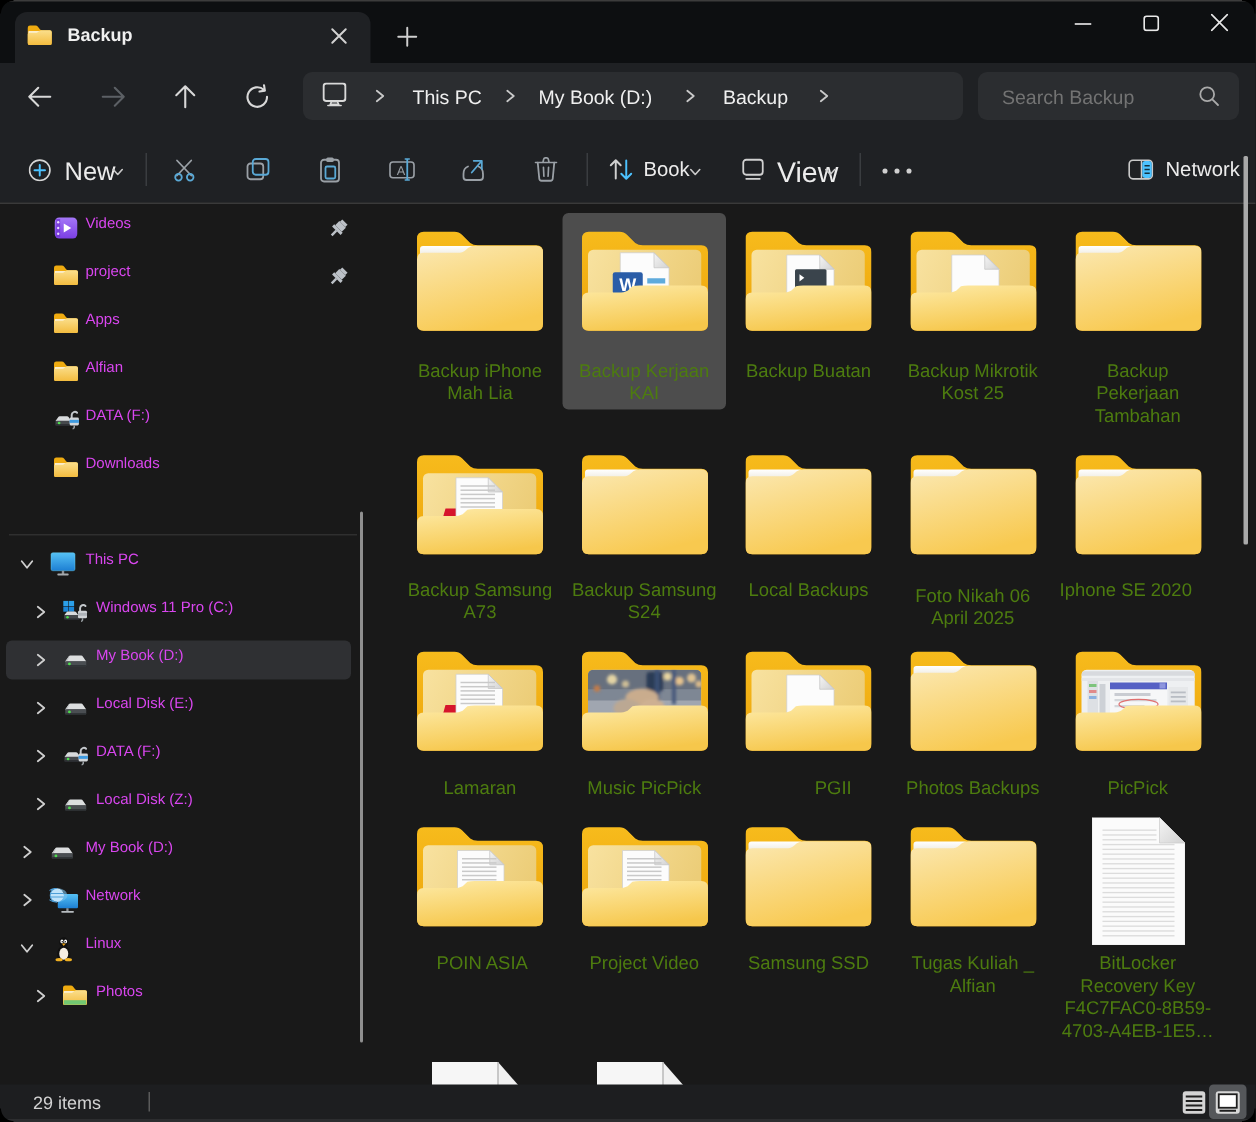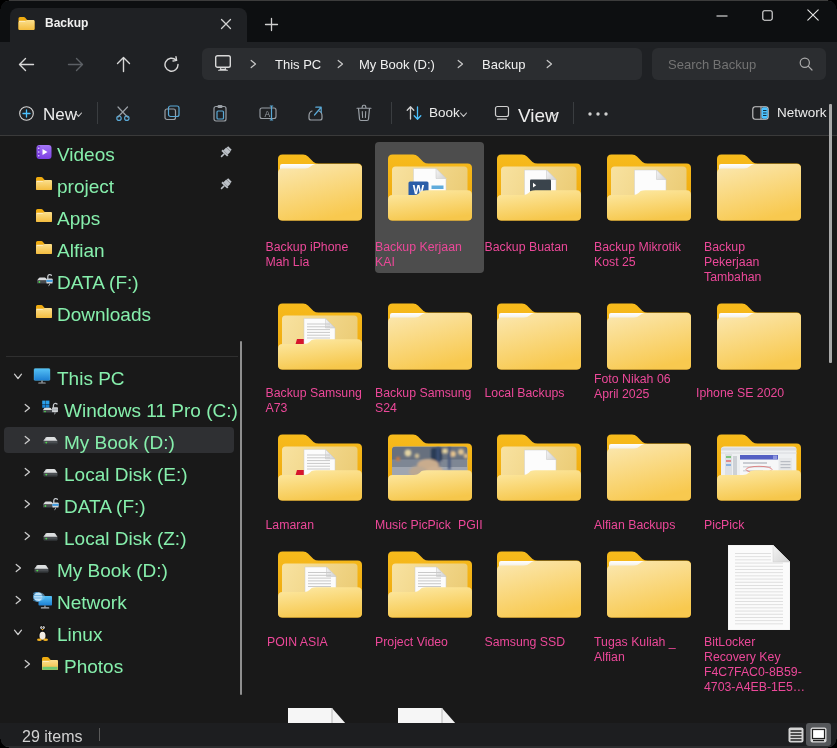--- a/index.html
+++ b/index.html
@@ -1,19 +1,19 @@
 <!DOCTYPE html>
 <html><head><meta charset="utf-8"><style>
 
 *{margin:0;padding:0;box-sizing:border-box}
 html,body{width:837px;height:748px;overflow:hidden;background:#191919;
  font-family:"Liberation Sans",sans-serif;}
 .abs{position:absolute}
-.lbl{position:absolute;text-align:left;font-size:12.3px;line-height:15.2px;color:#ec4899;width:109px}
-.sideitem{position:absolute;color:#86efac;font-size:19px;white-space:nowrap}
+.lbl{position:absolute;text-align:center;font-size:12.3px;line-height:15.2px;color:#4d7c0f;width:109px}
+.sideitem{position:absolute;color:#d946ef;font-size:10px;white-space:nowrap}
 
 </style></head><body>
 
 <svg width="0" height="0" style="position:absolute">
 <defs>
 <linearGradient id="gTab" x1="0" y1="0" x2="0" y2="1">
  <stop offset="0" stop-color="#f7bb1c"></stop>
         <stop offset="1" stop-color="#eca40c"></stop>
 </linearGradient>
 <linearGradient id="gFront" x1="0.12" y1="0" x2="0.5" y2="1">
@@ -442,21 +442,21 @@
     <path d="M0,61.5 L0,5 Q0,0.5 4.5,0.5 L25,0.5 Q28,0.5 30,2.5 L35.5,8 Q37.5,9.5 40.5,9.5 L79.5,9.5 Q84,9.5 84,14 L84,61.5 Q84,66.5 79.5,66.5 L4.5,66.5 Q0,66.5 0,61.5 Z" fill="url(#gTab)"></path>
     <rect x="2" y="10" width="36" height="7" rx="2" fill="url(#gWhite)"></rect>
     <path d="M0,62 L0,19 Q0,14.5 4.5,14.5 L27,14.5 Q30.5,14.5 32.5,12.6 L34.2,11.2 Q36.2,9.9 39,9.9 L79.5,9.9 Q84,9.9 84,14.4 L84,62 Q84,66.5 79.5,66.5 L4.5,66.5 Q0,66.5 0,62 Z" fill="url(#gFront)"></path>
   </svg>
 <div class="lbl" style="left:484.5px;top:386px">Local Backups</div>
 <svg style="position:absolute;left:606.5px;top:303px" width="84" height="67" viewBox="0 0 84 67">
     <path d="M0,61.5 L0,5 Q0,0.5 4.5,0.5 L25,0.5 Q28,0.5 30,2.5 L35.5,8 Q37.5,9.5 40.5,9.5 L79.5,9.5 Q84,9.5 84,14 L84,61.5 Q84,66.5 79.5,66.5 L4.5,66.5 Q0,66.5 0,61.5 Z" fill="url(#gTab)"></path>
     <rect x="2" y="10" width="36" height="7" rx="2" fill="url(#gWhite)"></rect>
     <path d="M0,62 L0,19 Q0,14.5 4.5,14.5 L27,14.5 Q30.5,14.5 32.5,12.6 L34.2,11.2 Q36.2,9.9 39,9.9 L79.5,9.9 Q84,9.9 84,14.4 L84,62 Q84,66.5 79.5,66.5 L4.5,66.5 Q0,66.5 0,62 Z" fill="url(#gFront)"></path>
   </svg>
-<div class="lbl" style="left:594.0px;top:372px">Foto Nikah 06<br>April 2025</div>
+<div class="lbl" style="left:594.0px;top:390px">Foto Nikah 06<br>April 2025</div>
 <svg style="position:absolute;left:716.5px;top:303px" width="84" height="67" viewBox="0 0 84 67">
     <path d="M0,61.5 L0,5 Q0,0.5 4.5,0.5 L25,0.5 Q28,0.5 30,2.5 L35.5,8 Q37.5,9.5 40.5,9.5 L79.5,9.5 Q84,9.5 84,14 L84,61.5 Q84,66.5 79.5,66.5 L4.5,66.5 Q0,66.5 0,61.5 Z" fill="url(#gTab)"></path>
     <rect x="2" y="10" width="36" height="7" rx="2" fill="url(#gWhite)"></rect>
     <path d="M0,62 L0,19 Q0,14.5 4.5,14.5 L27,14.5 Q30.5,14.5 32.5,12.6 L34.2,11.2 Q36.2,9.9 39,9.9 L79.5,9.9 Q84,9.9 84,14.4 L84,62 Q84,66.5 79.5,66.5 L4.5,66.5 Q0,66.5 0,62 Z" fill="url(#gFront)"></path>
   </svg>
 <div class="lbl" style="left:696px;top:386px">Iphone SE 2020</div>
 <svg style="position:absolute;left:278px;top:434px" width="84" height="67" viewBox="0 0 84 67">
     <path d="M0,61.5 L0,5 Q0,0.5 4.5,0.5 L25,0.5 Q28,0.5 30,2.5 L35.5,8 Q37.5,9.5 40.5,9.5 L79.5,9.5 Q84,9.5 84,14 L84,61.5 Q84,66.5 79.5,66.5 L4.5,66.5 Q0,66.5 0,61.5 Z" fill="url(#gTab)"></path>
     <rect x="4" y="12.5" width="75.5" height="48" rx="3.5" fill="url(#gInt)"></rect>
     <path d="M19,36 L33,36 L31,43 L17,43 Z" fill="#d6152c"></path>
@@ -498,27 +498,27 @@
     <path d="M0,62 L0,45.5 Q0,41 4.5,41 L26,41 Q29.5,41 31.5,38.9 L33.6,36.9 Q35.6,36.3 38.5,36.3 L79.5,36.3 Q84,36.3 84,40.8 L84,62 Q84,66.5 79.5,66.5 L4.5,66.5 Q0,66.5 0,62 Z" fill="url(#gFrontO)"></path>
   </svg>
 <div class="lbl" style="left:375.0px;top:517.5px">Music PicPick</div>
 <svg style="position:absolute;left:497px;top:434px" width="84" height="67" viewBox="0 0 84 67">
     <path d="M0,61.5 L0,5 Q0,0.5 4.5,0.5 L25,0.5 Q28,0.5 30,2.5 L35.5,8 Q37.5,9.5 40.5,9.5 L79.5,9.5 Q84,9.5 84,14 L84,61.5 Q84,66.5 79.5,66.5 L4.5,66.5 Q0,66.5 0,61.5 Z" fill="url(#gTab)"></path>
     <rect x="4" y="12.5" width="75.5" height="48" rx="3.5" fill="url(#gInt)"></rect>
     <path d="M27.5,16 L49.5,16 L59.0,25.5 L59.0,42 L27.5,42 Z" fill="#fcfcfc" stroke="#cfcfcf" stroke-width="0.5"></path>
     <path d="M49.5,16 L59.0,25.5 L49.5,25.5 Z" fill="url(#gFold)" stroke="#c4c4c4" stroke-width="0.5"></path>
     <path d="M0,62 L0,45.5 Q0,41 4.5,41 L26,41 Q29.5,41 31.5,38.9 L33.6,36.9 Q35.6,36.3 38.5,36.3 L79.5,36.3 Q84,36.3 84,40.8 L84,62 Q84,66.5 79.5,66.5 L4.5,66.5 Q0,66.5 0,62 Z" fill="url(#gFrontO)"></path>
   </svg>
-<div class="lbl" style="left:458px;top:517.5px">PGII</div>
+<div class="lbl" style="left:501px;top:517.5px">PGII</div>
 <svg style="position:absolute;left:606.5px;top:434px" width="84" height="67" viewBox="0 0 84 67">
     <path d="M0,61.5 L0,5 Q0,0.5 4.5,0.5 L25,0.5 Q28,0.5 30,2.5 L35.5,8 Q37.5,9.5 40.5,9.5 L79.5,9.5 Q84,9.5 84,14 L84,61.5 Q84,66.5 79.5,66.5 L4.5,66.5 Q0,66.5 0,61.5 Z" fill="url(#gTab)"></path>
     <rect x="2" y="10" width="36" height="7" rx="2" fill="url(#gWhite)"></rect>
     <path d="M0,62 L0,19 Q0,14.5 4.5,14.5 L27,14.5 Q30.5,14.5 32.5,12.6 L34.2,11.2 Q36.2,9.9 39,9.9 L79.5,9.9 Q84,9.9 84,14.4 L84,62 Q84,66.5 79.5,66.5 L4.5,66.5 Q0,66.5 0,62 Z" fill="url(#gFront)"></path>
   </svg>
-<div class="lbl" style="left:594.0px;top:517.5px">Alfian Backups</div>
+<div class="lbl" style="left:594.0px;top:517.5px">Photos Backups</div>
 <svg style="position:absolute;left:716.5px;top:434px" width="84" height="67" viewBox="0 0 84 67">
     <path d="M0,61.5 L0,5 Q0,0.5 4.5,0.5 L25,0.5 Q28,0.5 30,2.5 L35.5,8 Q37.5,9.5 40.5,9.5 L79.5,9.5 Q84,9.5 84,14 L84,61.5 Q84,66.5 79.5,66.5 L4.5,66.5 Q0,66.5 0,61.5 Z" fill="url(#gTab)"></path>
     <rect x="4" y="12.5" width="75.5" height="48" rx="3.5" fill="url(#gInt)"></rect>
     <g clip-path="url(#clipInt)">
 <rect x="4" y="12.5" width="75.5" height="48" fill="#eef0f2"></rect>
 <rect x="4" y="13.5" width="75.5" height="3" fill="#d8dade"></rect>
 <rect x="4" y="18" width="75.5" height="2" fill="#e3e5e8"></rect>
 <rect x="8" y="20" width="7" height="40" fill="#dde0e4"></rect>
 <rect x="16" y="22" width="4" height="38" fill="#cdd1d6"></rect>
 <rect x="9" y="22" width="5" height="2" fill="#7dc47d"></rect>
@@ -613,21 +613,21 @@
     <path d="M44,0 L44,16" stroke="#b9b9b9" stroke-width="1"></path>
   </svg>
 <svg style="position:absolute;left:398px;top:708px" width="58" height="16" viewBox="0 0 58 16">
     <path d="M0,0 L44,0 L44,16 L0,16 Z" fill="#f6f6f6"></path>
     <path d="M44,0 L58,16 L44,16 Z" fill="#f1f1f1"></path>
     <path d="M44,0 L44,16" stroke="#b9b9b9" stroke-width="1"></path>
   </svg>
 <div class="abs" style="left:829px;top:104px;width:2.5px;height:259px;background:#a9a9a9;border-radius:1px"></div>
 <div class="abs" style="left:0;top:723px;width:837px;height:25px;background:#1d1e20"></div>
 <div class="abs" style="left:0;top:746px;width:837px;height:2px;background:#2c2d2f"></div>
-<div class="abs" style="left:22px;top:728px;font-size:16px;color:#d2d2d2">29 items</div>
+<div class="abs" style="left:22px;top:728px;font-size:12px;color:#d2d2d2">29 items</div>
 <div class="abs" style="left:99px;top:728px;width:1px;height:13px;background:#5a5a5a"></div>
 <svg style="position:absolute;left:788px;top:727px" width="16" height="16" viewBox="0 0 16 16">
     <rect x="0.5" y="0.5" width="15" height="15" rx="2" fill="#d4d4d4"></rect>
     <path d="M2.5,4 L13.5,4 M2.5,7 L13.5,7 M2.5,10 L13.5,10 M2.5,13 L13.5,13" stroke="#1f1f1f" stroke-width="1.4"></path>
   </svg>
 <div class="abs" style="left:806px;top:723px;width:25px;height:23px;background:#55575a;border-radius:3px"></div>
 <svg style="position:absolute;left:810px;top:727px" width="17" height="16" viewBox="0 0 17 16">
     <rect x="0.5" y="0.5" width="16" height="15" rx="2" fill="#d8d8d8"></rect>
     <rect x="2.5" y="2.5" width="12" height="9" fill="#ffffff" stroke="#1f1f1f" stroke-width="1.2"></rect>
     <path d="M3,13.5 L14,13.5" stroke="#1f1f1f" stroke-width="1.4"></path>

